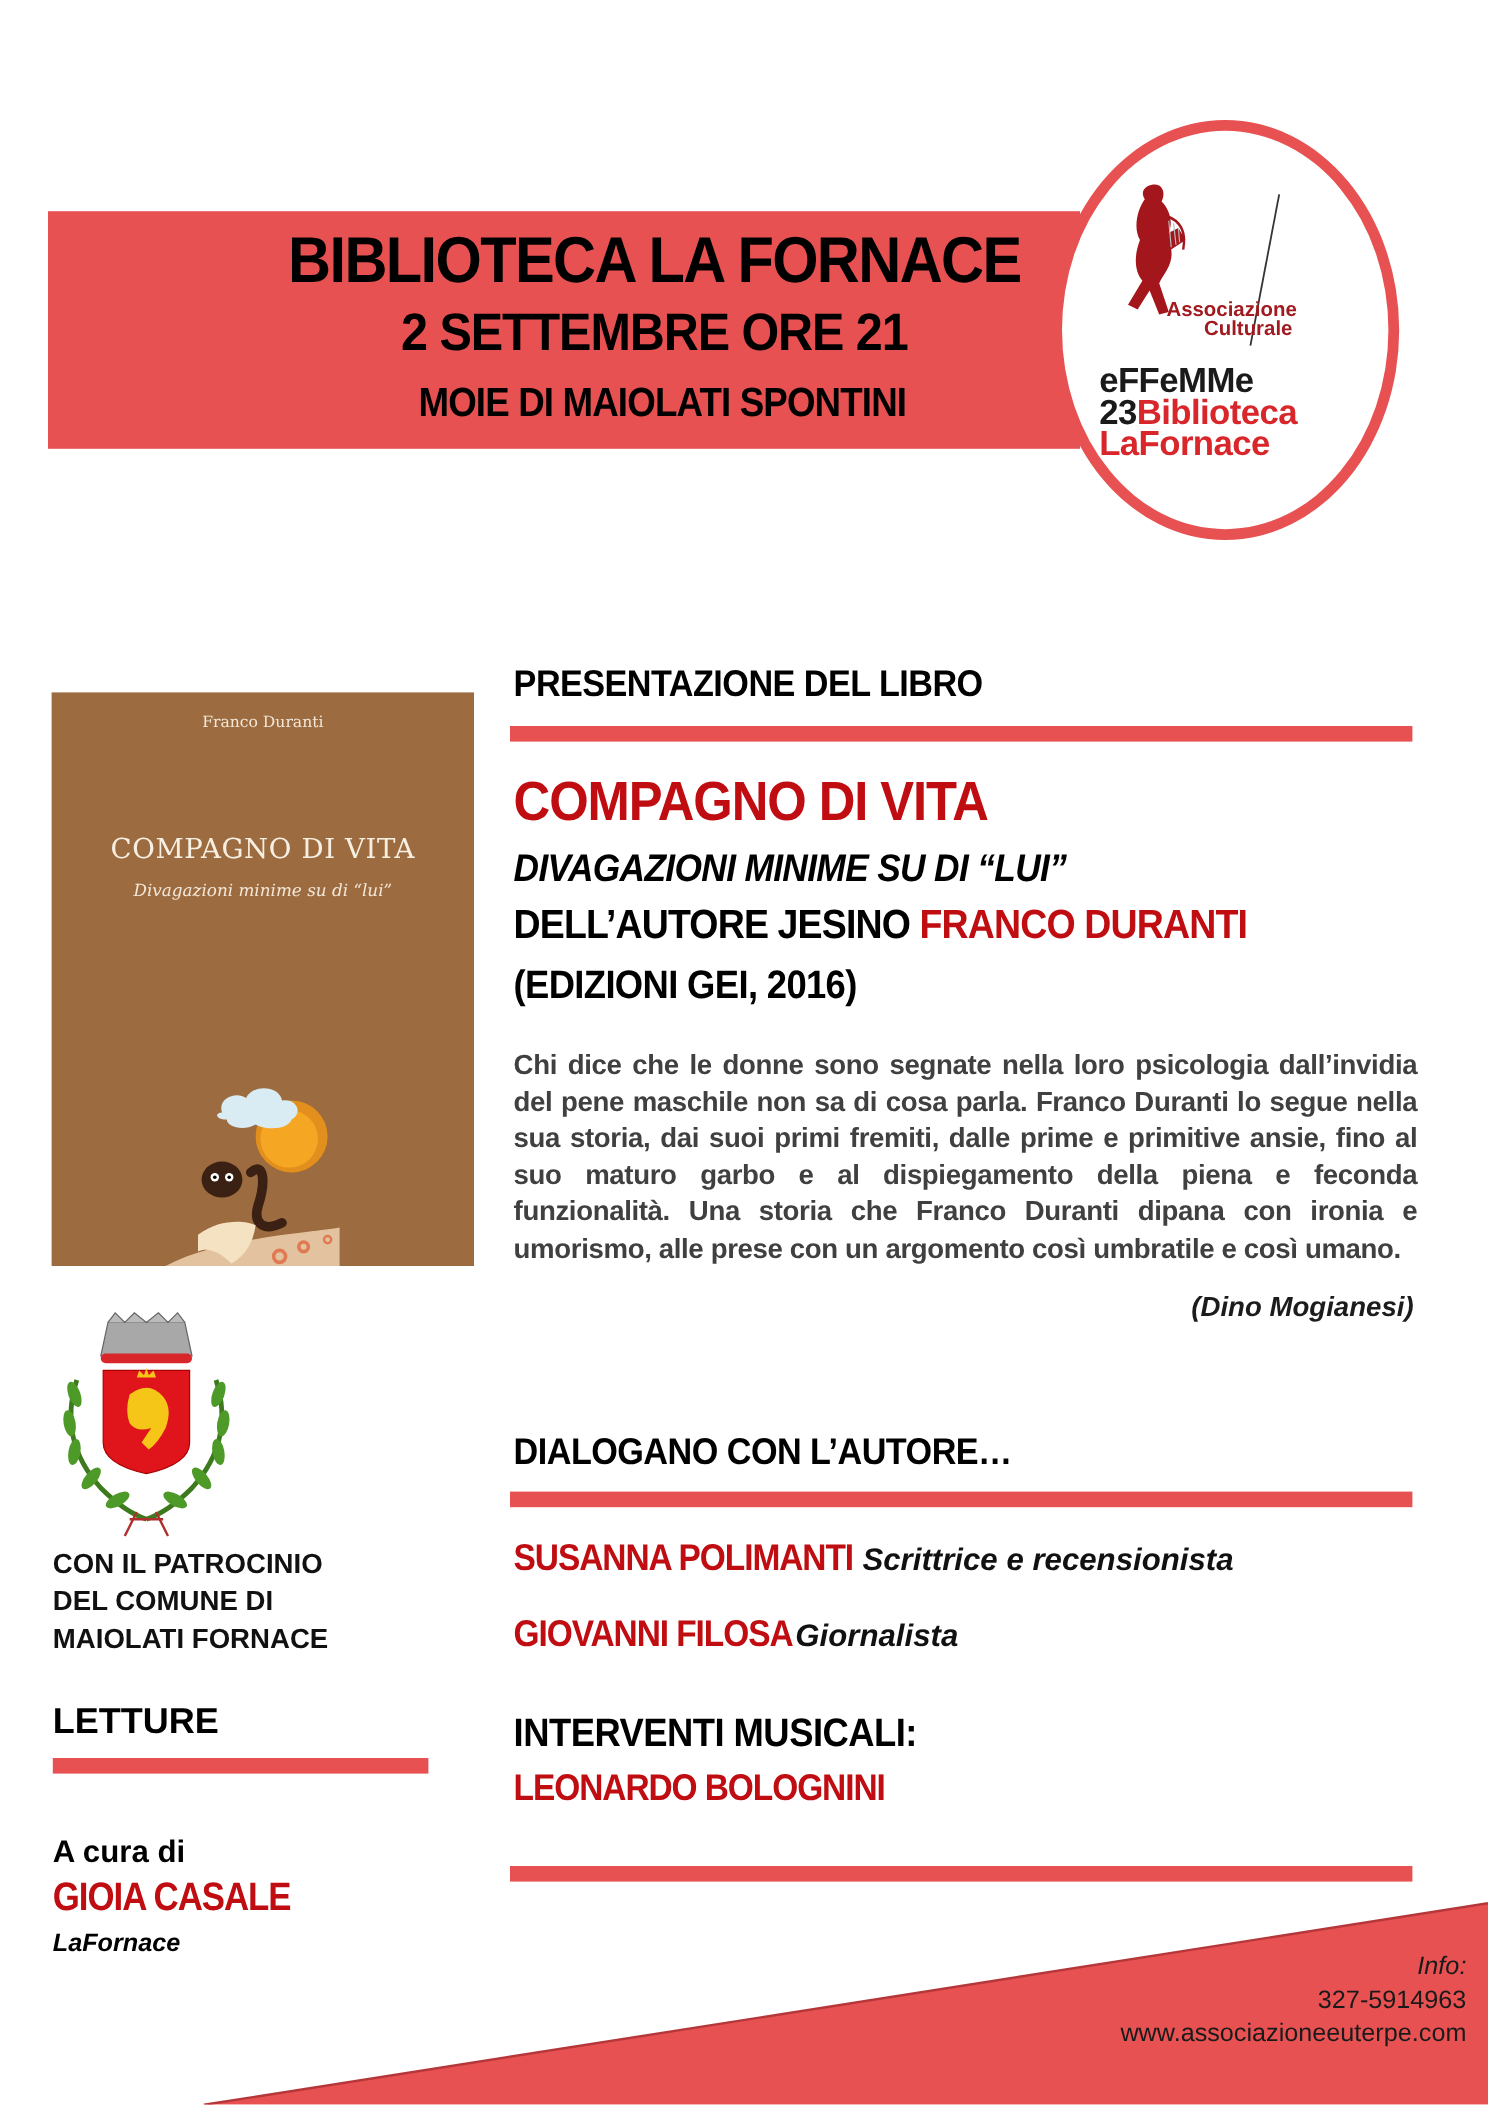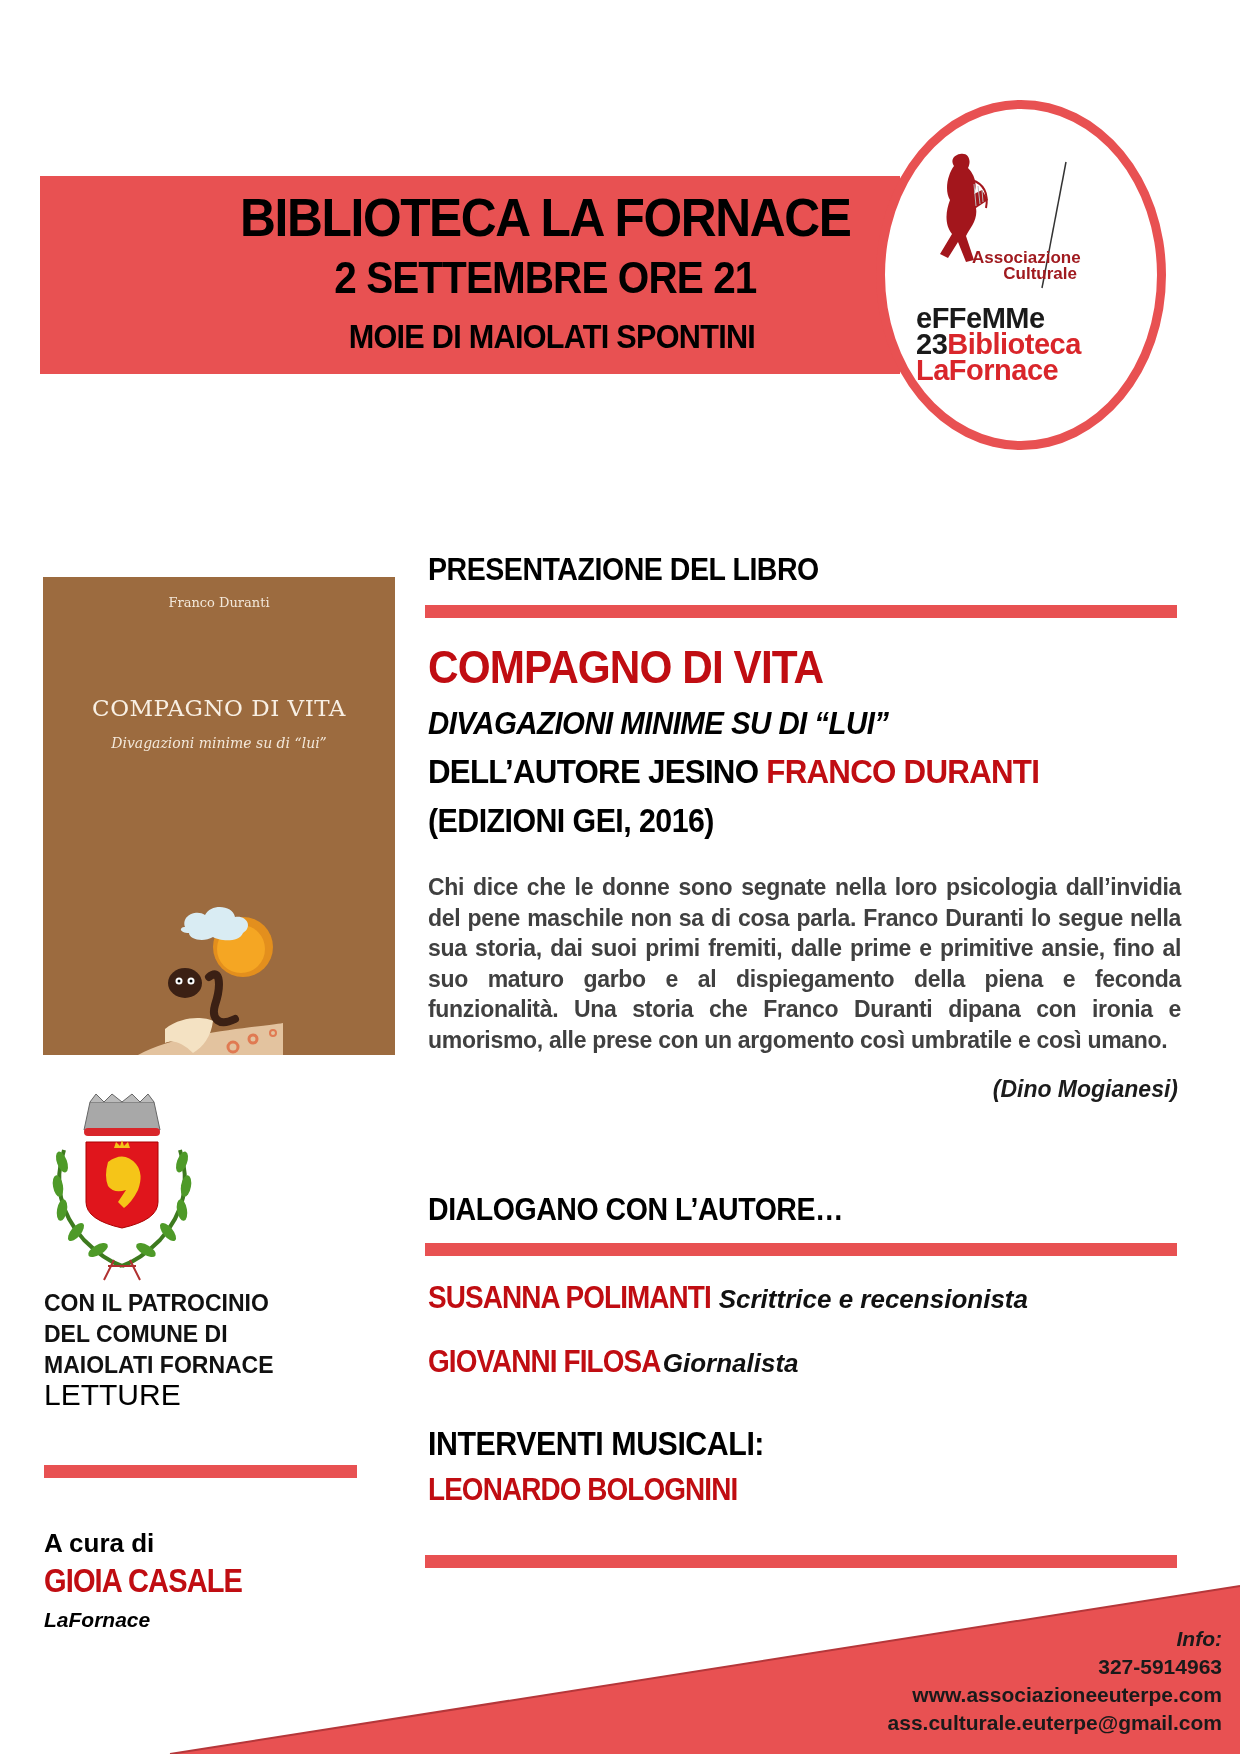--- a/index.html
+++ b/index.html
@@ -46,28 +46,28 @@
   .blurb { left: 428px; top: 872px; width: 753px; font-weight: bold; font-size: 23px; line-height: 30.5px; text-align: justify; color: #404040; letter-spacing: -0.3px; }
   .quote-author { right: 62px; top: 1076px; font-weight: bold; font-style: italic; font-size: 23px; color: #1c1c1c; }
 
   .speaker { left: 428px; white-space: nowrap; }
   .speaker .name { font-weight: 900; font-size: 31px; color: #c00d12; letter-spacing: -1px; display: inline-block; transform: scaleX(0.9); transform-origin: left; }
   .speaker .role { font-weight: bold; font-style: italic; font-size: 26px; color: #111; margin-left: -28px; }
 
   
   .crest { left: 44px; top: 1090px; width: 156px; height: 195px; }
   .patrocinio { left: 44px; top: 1288px; font-weight: bold; font-size: 23px; line-height: 31px; color: #111; }
-  .letture { left: 44px; top: 1378px; font-weight: normal; font-size: 30px; }
+  .letture { left: 44px; top: 1418px; font-weight: bold; font-size: 30px; }
   .curato-label { left: 44px; top: 1528px; font-weight: bold; font-size: 26px; }
   .curato-name { left: 44px; top: 1562px; font-weight: 900; font-size: 33px; color: #c00d12; letter-spacing: -1px; transform: scaleX(0.88); transform-origin: left; white-space: nowrap; }
   .curato-role { left: 44px; top: 1608px; font-weight: bold; font-style: italic; font-size: 21px; }
 
   
   .footer-tri { left: 0; top: 1580px; width: 1240px; height: 174px; }
-  .info { right: 18px; top: 1625px; text-align: right; font-weight: bold; font-size: 21px; line-height: 28px; color: #1a1a1a; }
+  .info { right: 18px; top: 1625px; text-align: right; font-weight: normal; font-size: 21px; line-height: 28px; color: #1a1a1a; }
   .info .lbl { font-style: italic; }
 </style>
 </head>
 <body>
 
 <div class="abs header-band"></div>
 <div class="abs header-lines">
   <div class="h-title">BIBLIOTECA LA FORNACE</div>
   <div class="h-date">2 SETTEMBRE ORE 21</div>
   <div class="h-place">MOIE DI MAIOLATI SPONTINI</div>
@@ -177,14 +177,13 @@
 <div class="abs curato-role">LaFornace</div>
 
 <svg class="abs footer-tri" viewBox="0 0 1240 174" preserveAspectRatio="none">
   <polygon points="1240,6 1240,174 170,174" fill="#e85152"></polygon>
   <line x1="1240" y1="6" x2="170" y2="174" stroke="#b5373a" stroke-width="2"></line>
 </svg>
 <div class="abs info cond">
   <div class="lbl">Info:</div>
   <div>327-5914963</div>
   <div>www.associazioneeuterpe.com</div>
-  <div>ass.culturale.euterpe@gmail.com</div>
 </div>
 
 </body></html>

